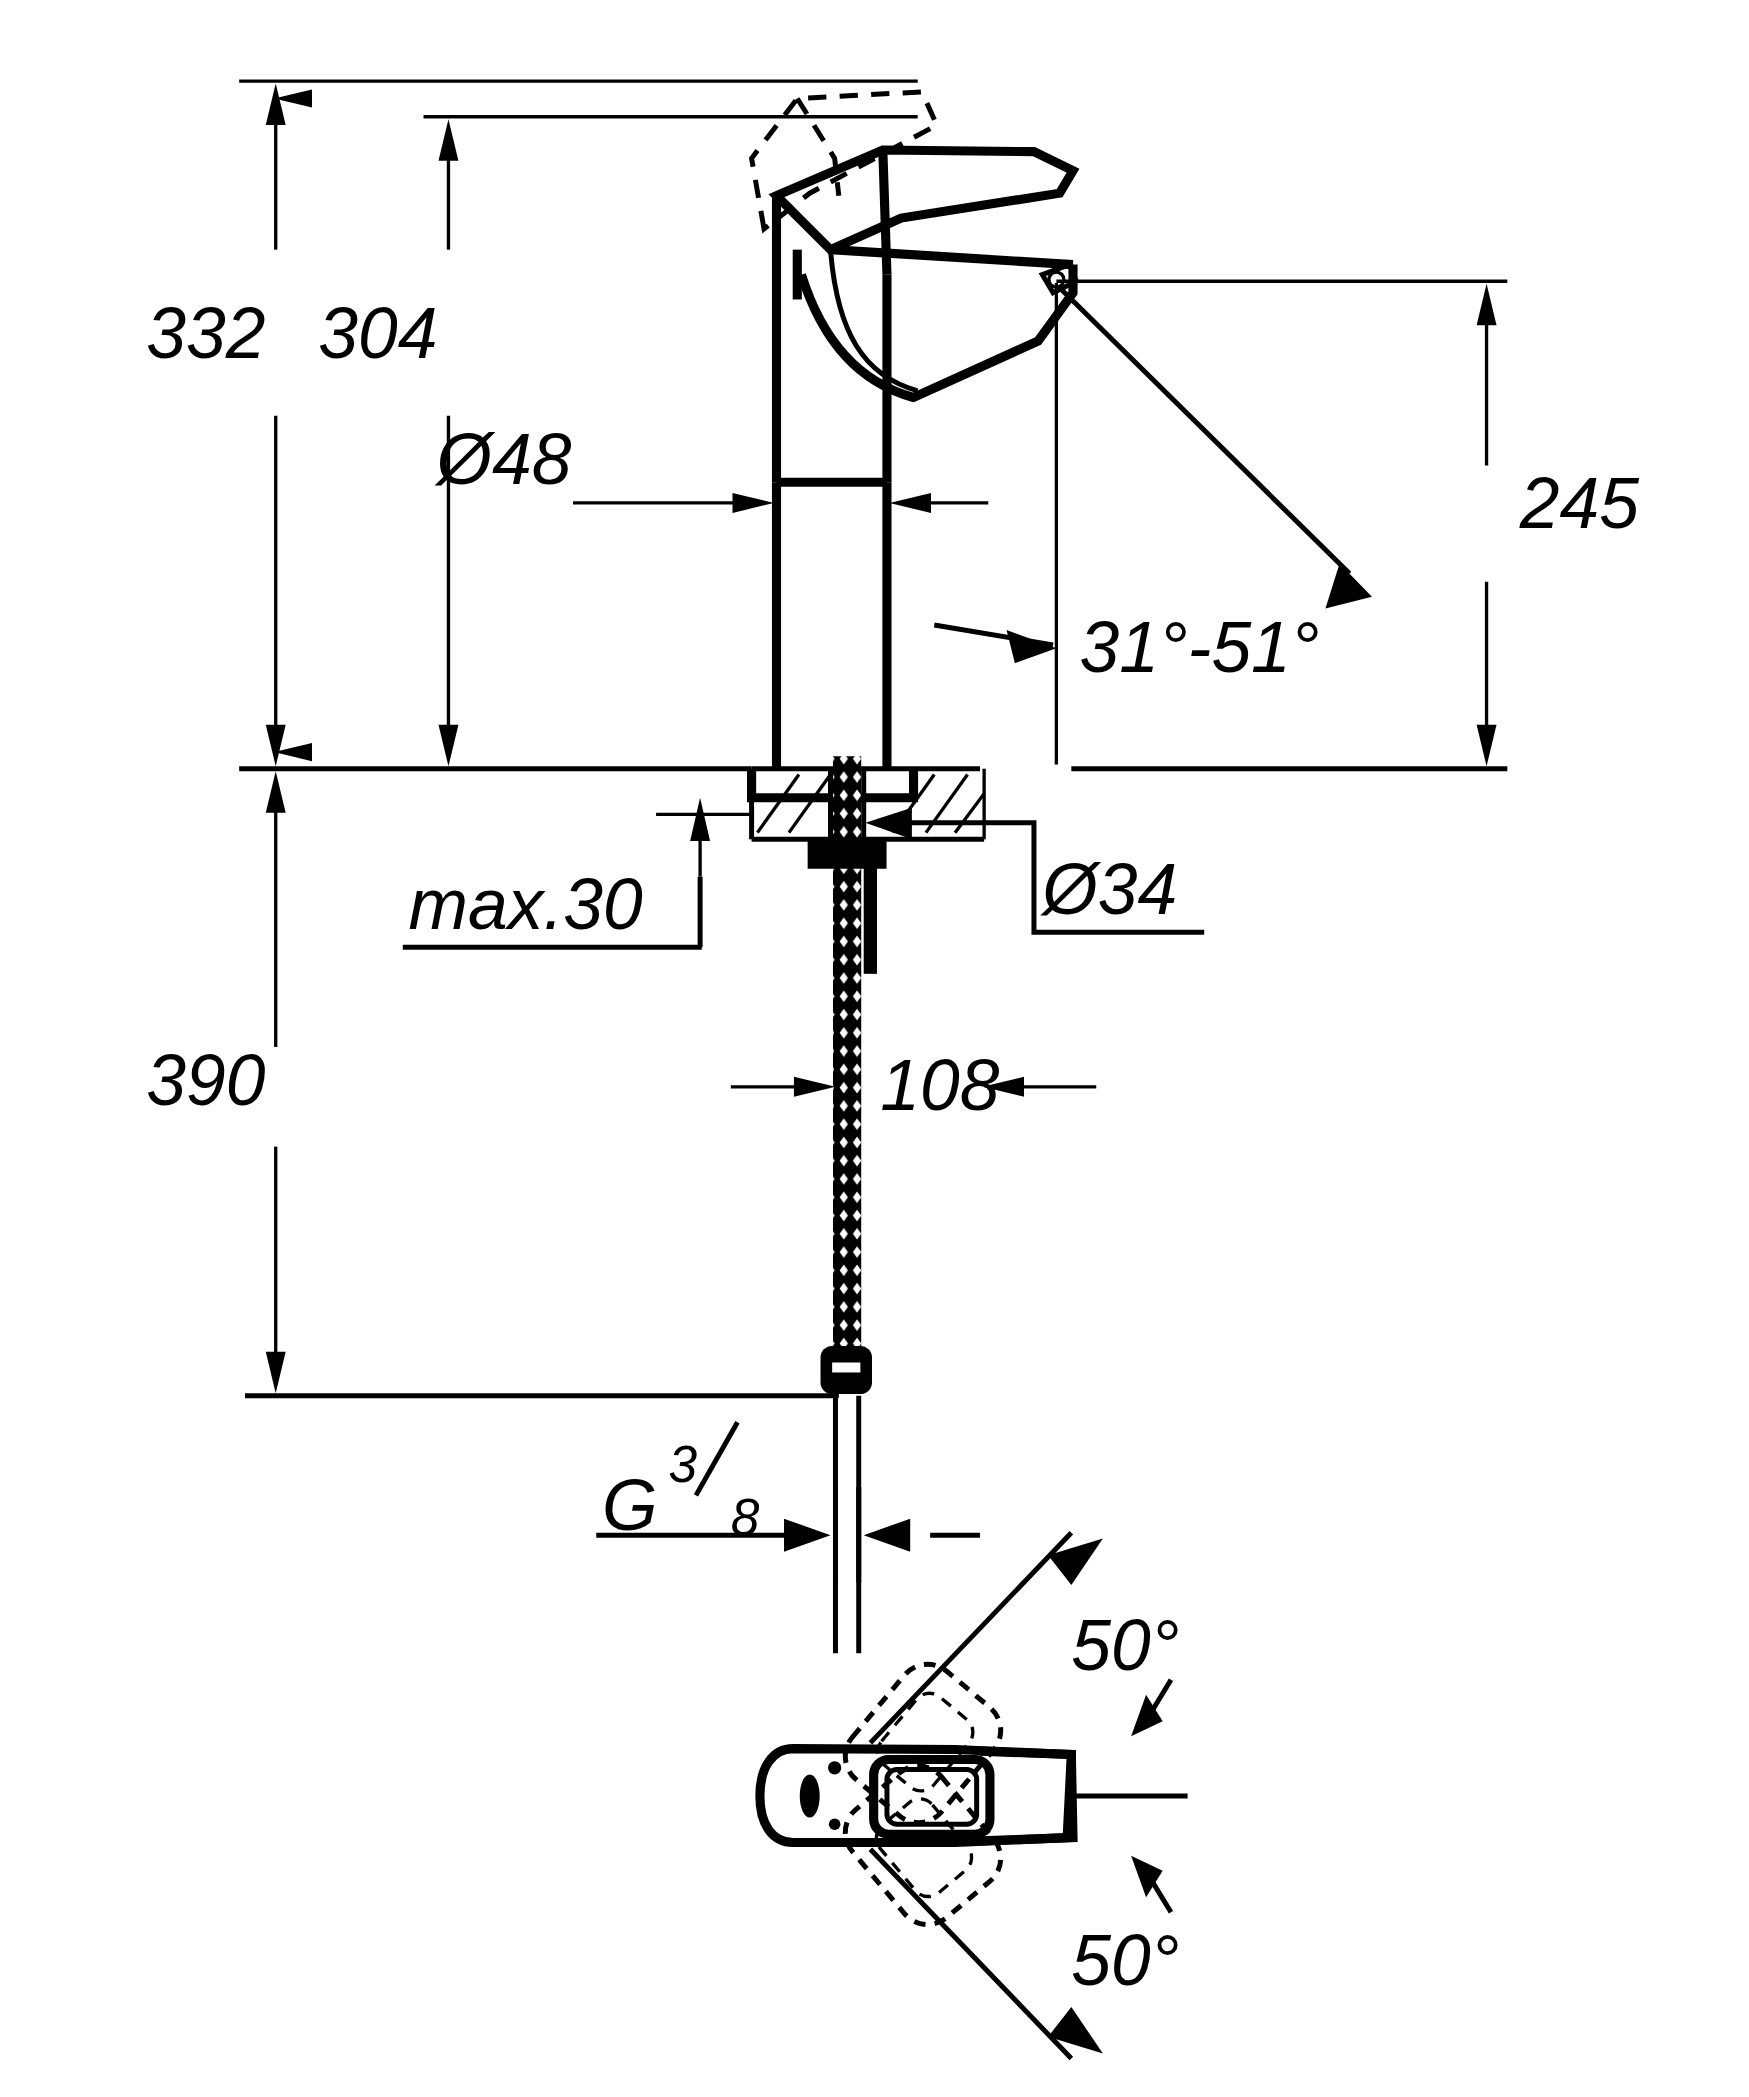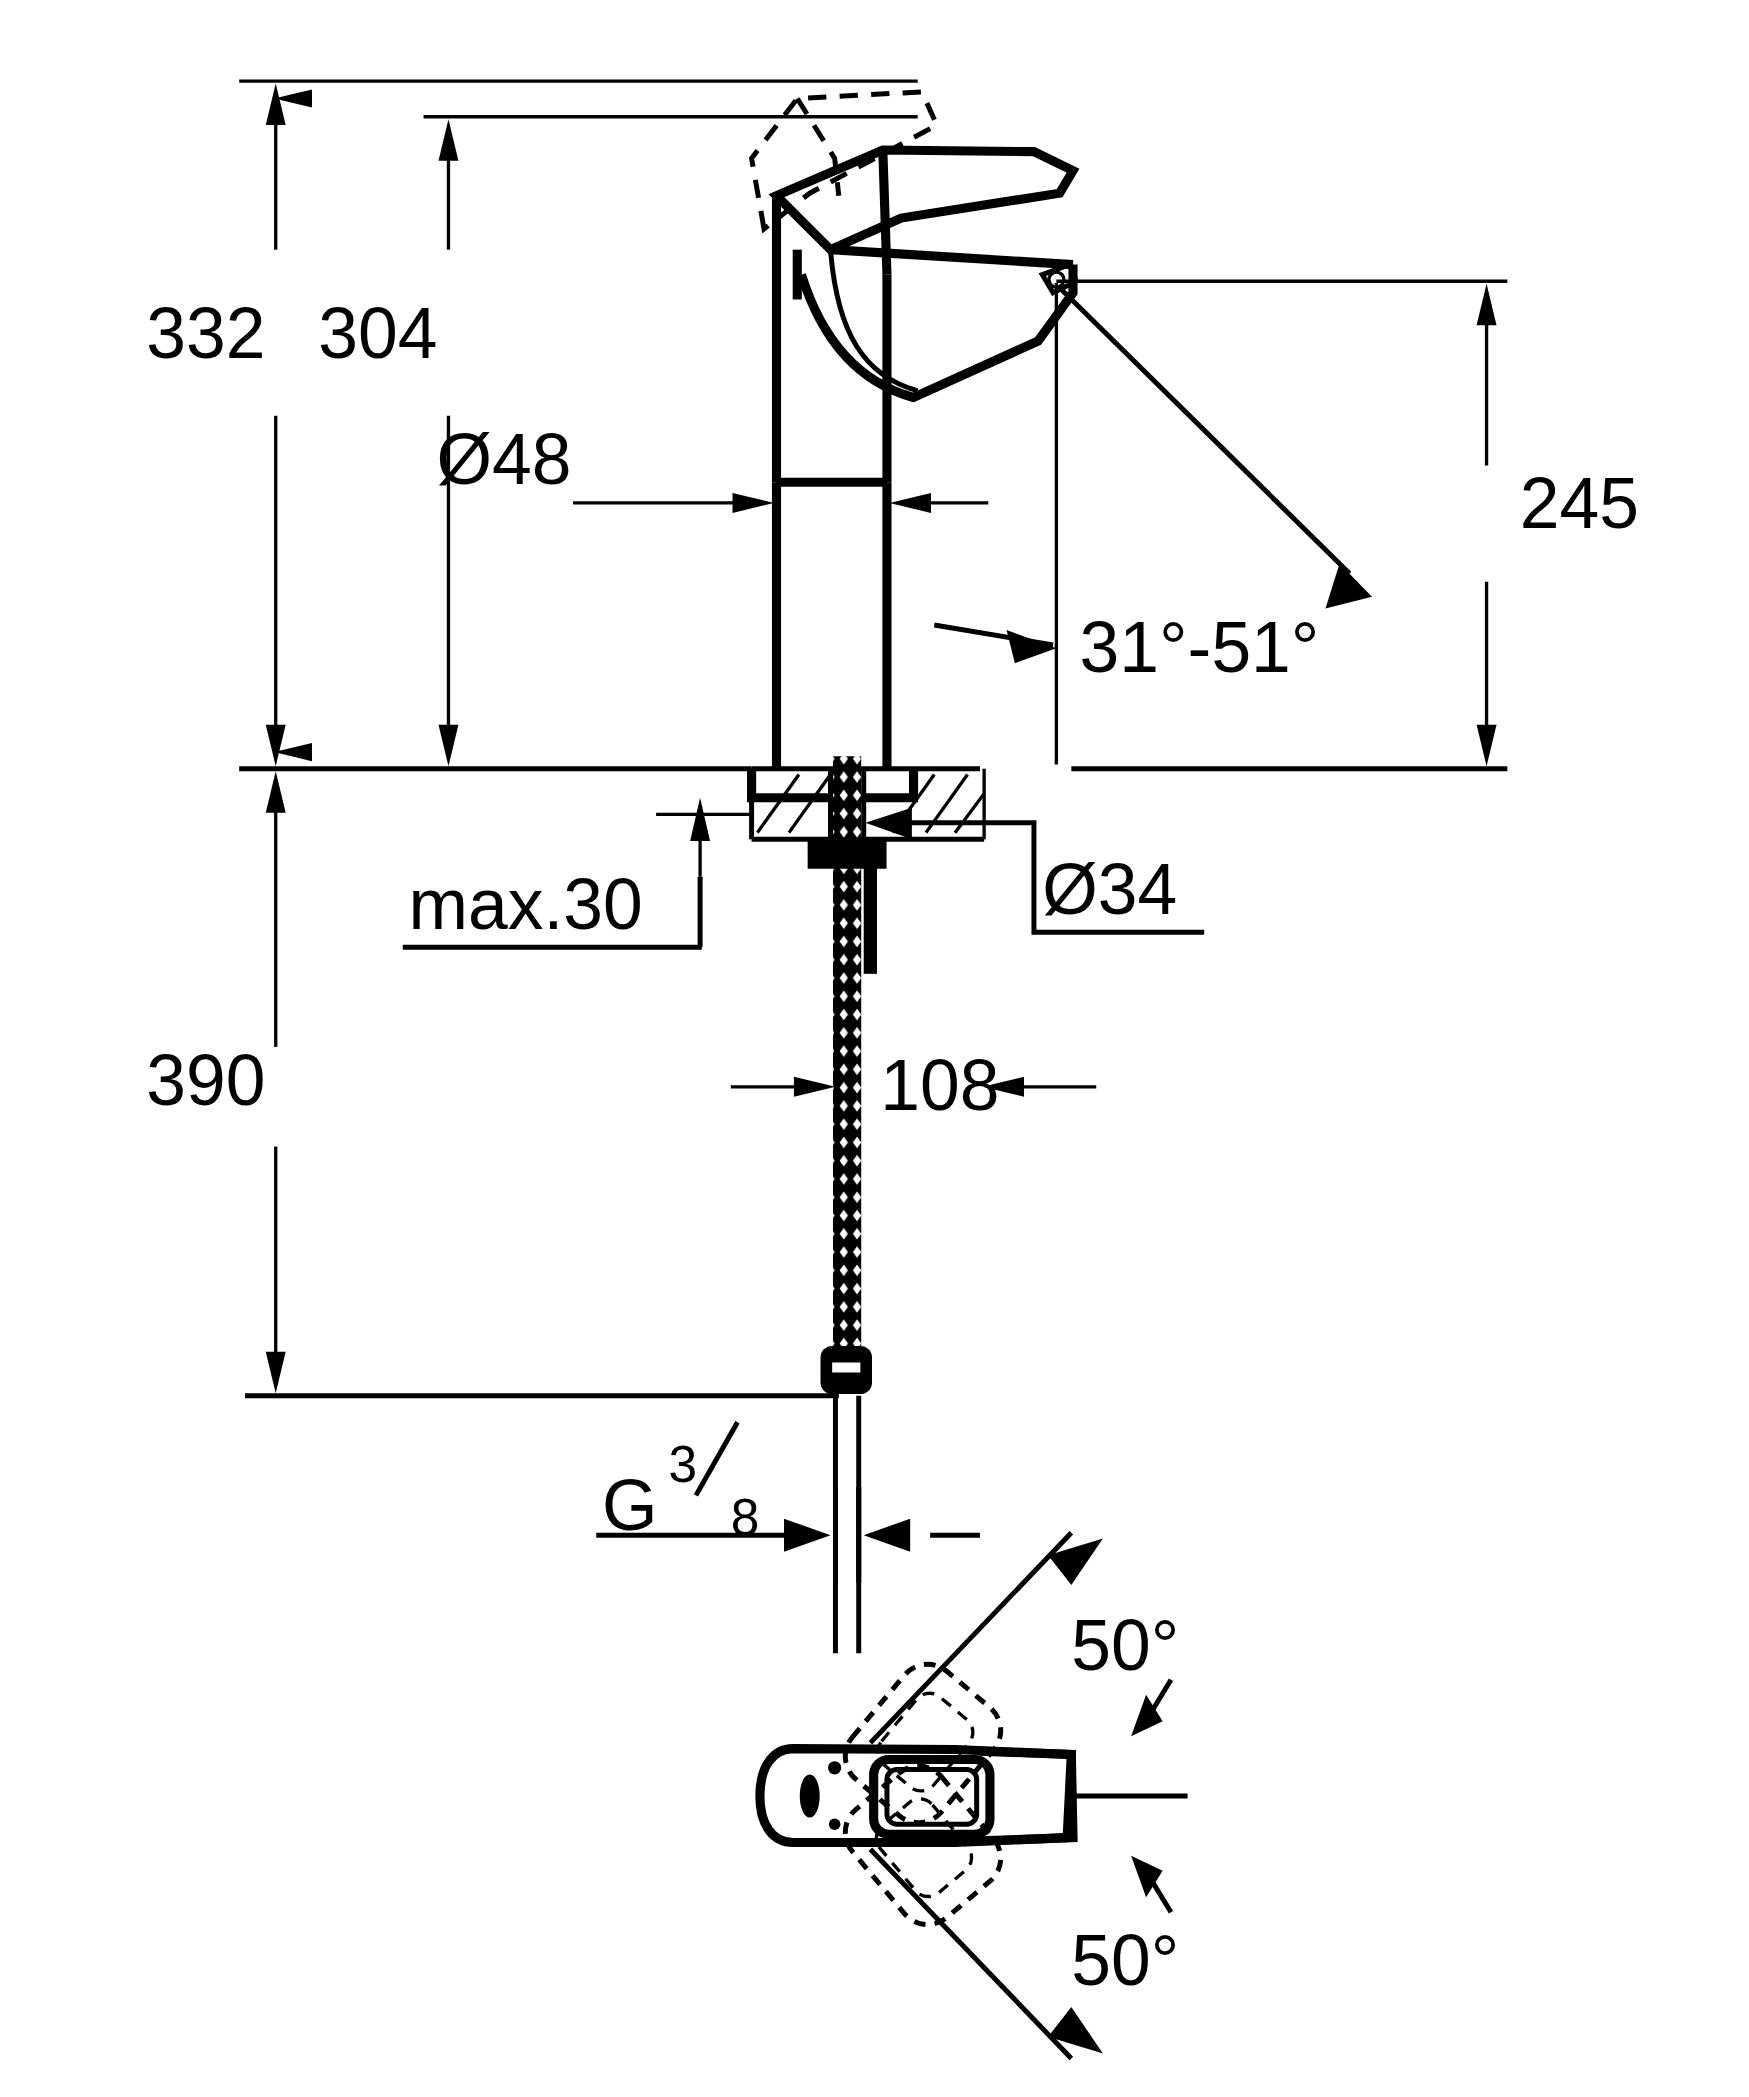--- a/index.html
+++ b/index.html
@@ -14,20 +14,21 @@
     color: #000000;
     overflow: hidden;
     position: relative;
   }
   #drawing-root {
     position: absolute;
     top: 0;
     left: 0;
     width: 1749px;
     height: 2098px;
+    font-style: italic;
   }
   svg.tech-drawing {
     display: block;
     width: 1749px;
     height: 2098px;
     background: #ffffff;
   }
   text.dim-label {
     font-family: "Liberation Sans", sans-serif;
     fill: #000000;

